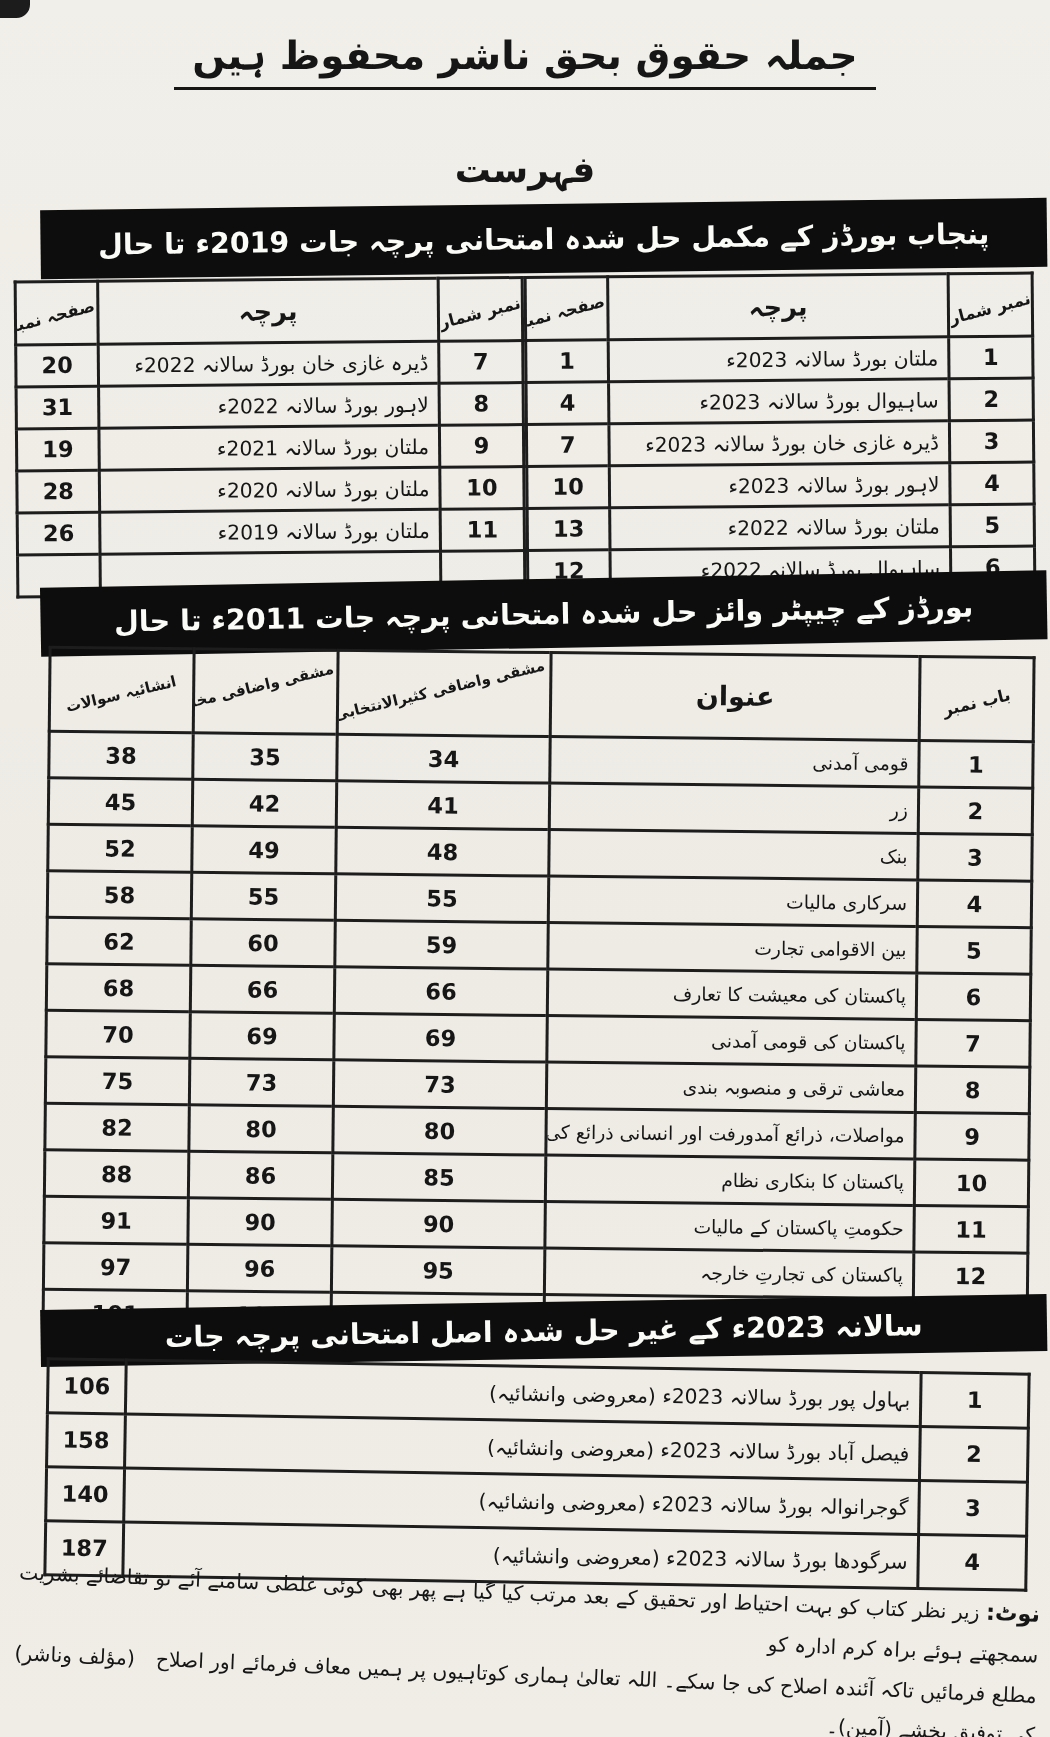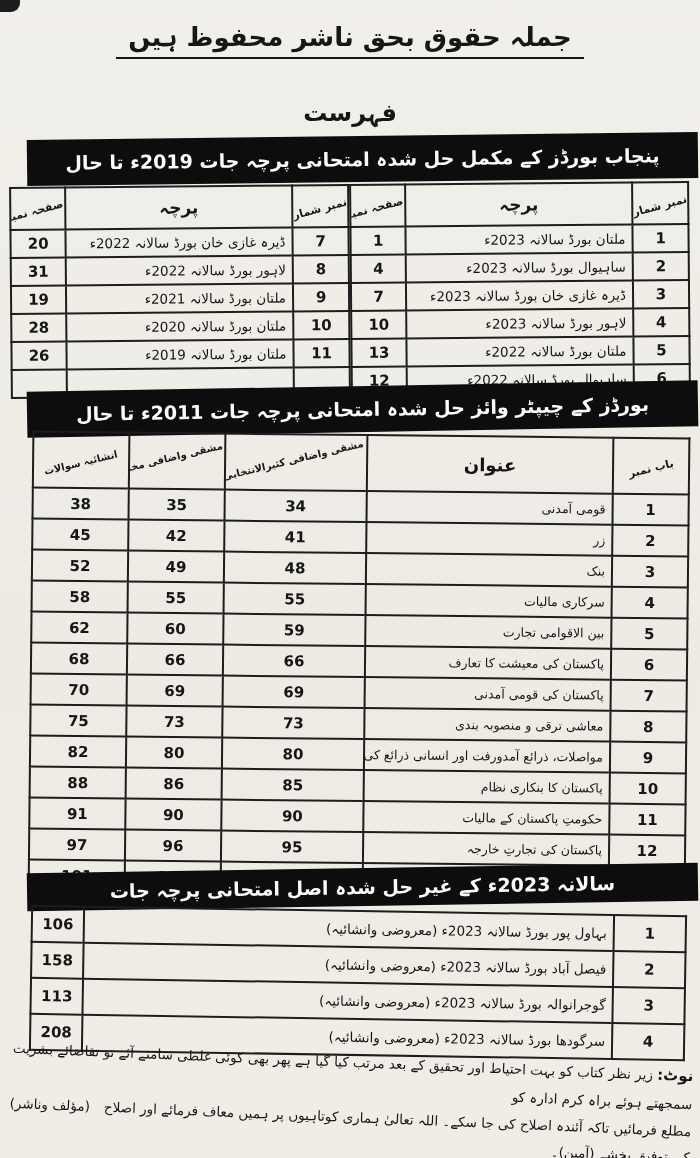--- a/index.html
+++ b/index.html
@@ -293,26 +293,26 @@
       <td class="num">106</td>
     </tr>
     <tr>
       <td class="num">2</td>
       <td class="papercell">فیصل آباد بورڈ سالانہ 2023ء (معروضی وانشائیہ)</td>
       <td class="num">158</td>
     </tr>
     <tr>
       <td class="num">3</td>
       <td class="papercell">گوجرانوالہ بورڈ سالانہ 2023ء (معروضی وانشائیہ)</td>
-      <td class="num">113</td>
+      <td class="num">140</td>
     </tr>
     <tr>
       <td class="num">4</td>
       <td class="papercell">سرگودھا بورڈ سالانہ 2023ء (معروضی وانشائیہ)</td>
-      <td class="num">208</td>
+      <td class="num">187</td>
     </tr>
   </tbody>
     </table>
 
   <div class="note">
     <p class="nl1">
       <span class="lbl">نوٹ:</span>
       <span>زیر نظر کتاب کو بہت احتیاط اور تحقیق کے بعد مرتب کیا گیا ہے پھر بھی کوئی غلطی سامنے آئے تو تقاضائے بشریت سمجھتے ہوئے براہ کرم ادارہ کو</span>
     </p>
     <p class="nl2">

